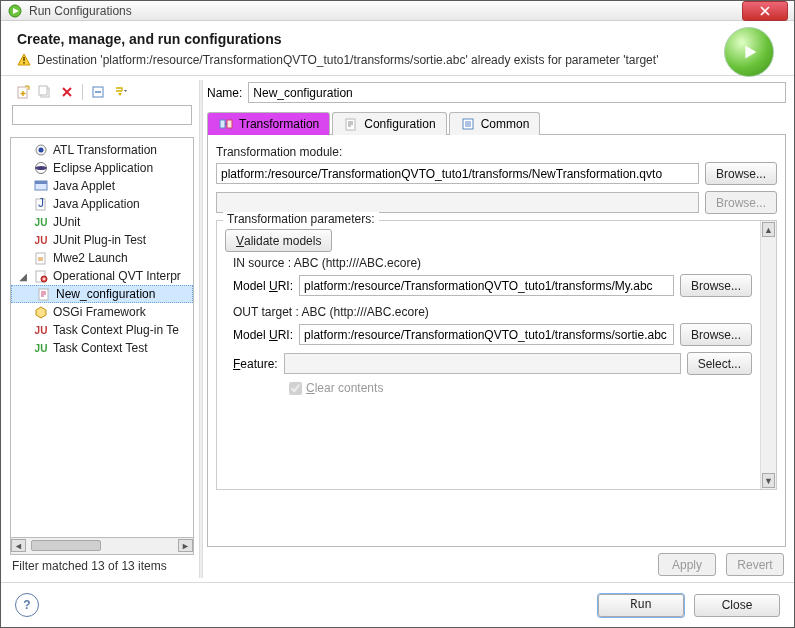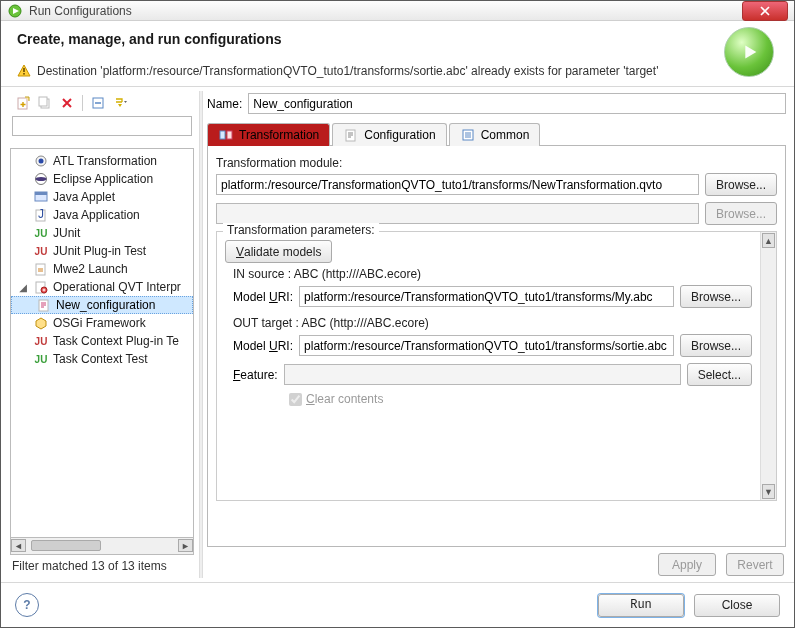--- a/index.html
+++ b/index.html
@@ -6,21 +6,21 @@
   body { margin: 0; background: #fff; }
   .window { width: 795px; height: 628px; border: 1px solid #5a5a5a; display: flex; flex-direction: column; background: #fff; box-shadow: 0 2px 10px rgba(0,0,0,.3);}
   
   .titlebar { height: 20px; background: linear-gradient(#fdfdfd,#e9e9e9); border-bottom: 1px solid #cfcfcf; display:flex; align-items:center; padding:0 6px;}
   .titlebar .icon { width:16px; height:16px; margin-right:6px; display:flex; align-items:center; justify-content:center;}
   .titlebar .title { color:#444; }
   .titlebar .spacer { flex:1; }
   .closebtn { width:46px; height:20px; background: linear-gradient(#e67,#c9302c); border:1px solid #a33; border-radius:3px; display:flex; align-items:center; justify-content:center; color:#fff; font-weight:bold;}
   
   .header { padding: 10px 16px 8px 16px; background:#fff; position:relative; }
-  .header h1 { font-size:14px; font-weight:bold; margin:0 0 17px 0; color:#1a1a1a;}
+  .header h1 { font-size:14px; font-weight:bold; margin:0 0 6px 0; color:#1a1a1a;}
   .warning-row { display:flex; align-items:center; gap:6px; color:#333;}
   .warning-icon { width:14px; height:14px; }
   .run-orb { position:absolute; right:20px; top:6px; width:50px; height:50px; border-radius:50%; background: radial-gradient(circle at 35% 30%, #dfffc4, #6ac33a 55%, #3b8f18); border:1px solid #aaceaa; display:flex; align-items:center; justify-content:center;}
   .run-orb svg { width:22px; height:22px; }
   .sep { height:1px; background:#d8d8d8; margin: 0; }
   
   .body { flex:1; display:flex; gap:4px; padding: 4px 8px 4px 8px; min-height:0;}
   .left { width:186px; display:flex; flex-direction:column; border:1px solid transparent;}
   .toolbar { display:flex; align-items:center; gap:4px; padding:2px 0 4px 4px;}
   .toolbar .tbtn { width:18px; height:18px; display:flex; align-items:center; justify-content:center; border-radius:2px;}
@@ -38,21 +38,21 @@
   .hscroll .arrow { position:absolute; top:1px; width:15px; height:13px; background:#e3e3e3; border:1px solid #aaa; display:flex; align-items:center; justify-content:center; font-size:9px; color:#555;}
   .filter-status { padding:4px 2px; color:#333;}
   
   .sash { width:4px; background:#eee; border-left:1px solid #ddd; border-right:1px solid #ddd; cursor:col-resize;}
   
   .right { flex:1; display:flex; flex-direction:column; min-width:0;}
   .name-row { display:flex; align-items:center; gap:6px; padding:2px 0 6px 0;}
   .name-row input { flex:1; height:21px; border:1px solid #b8b8b8; padding:0 4px; background:#fff;}
   .tabs { display:flex; align-items:flex-end; border-bottom:1px solid #b8b8b8; margin-top:2px;}
   .tab { display:flex; align-items:center; gap:5px; padding:3px 10px; border:1px solid #b8b8b8; border-bottom:none; background:#f4f4f4; position:relative; top:1px; border-top-left-radius:3px; border-top-right-radius:3px; margin-right:2px;}
-  .tab.active { background:#b91c1c; }
+  .tab.active { background:#d946ef; }
   .tab .ticon { width:16px; height:16px; display:flex; align-items:center; justify-content:center;}
   .form-area { border:1px solid #b8b8b8; border-top:none; padding:6px 8px 2px 8px; background:#fff; flex:1; overflow:hidden; position:relative;}
   .form-label { color:#222; margin:4px 0 3px 0; display:block;}
   .row-inline { display:flex; align-items:center; gap:6px; margin-bottom:6px;}
   .row-inline input[type=text] { flex:1; height:21px; border:1px solid #b8b8b8; padding:0 4px; background:#fff;}
   .row-inline input[type=text][disabled] { background:#f4f4f4; color:#888;}
   .btn { height:23px; padding:0 10px; border:1px solid #aaa; background:linear-gradient(#fdfdfd,#e5e5e5); border-radius:3px; color:#222; display:inline-flex; align-items:center; justify-content:center; min-width:58px;}
   .btn[disabled] { color:#9a9a9a; background:#f0f0f0;}
   .check-row { display:flex; align-items:center; gap:4px; margin:2px 0 4px 0; color:#222;}
   .check-row input { margin:0;}

